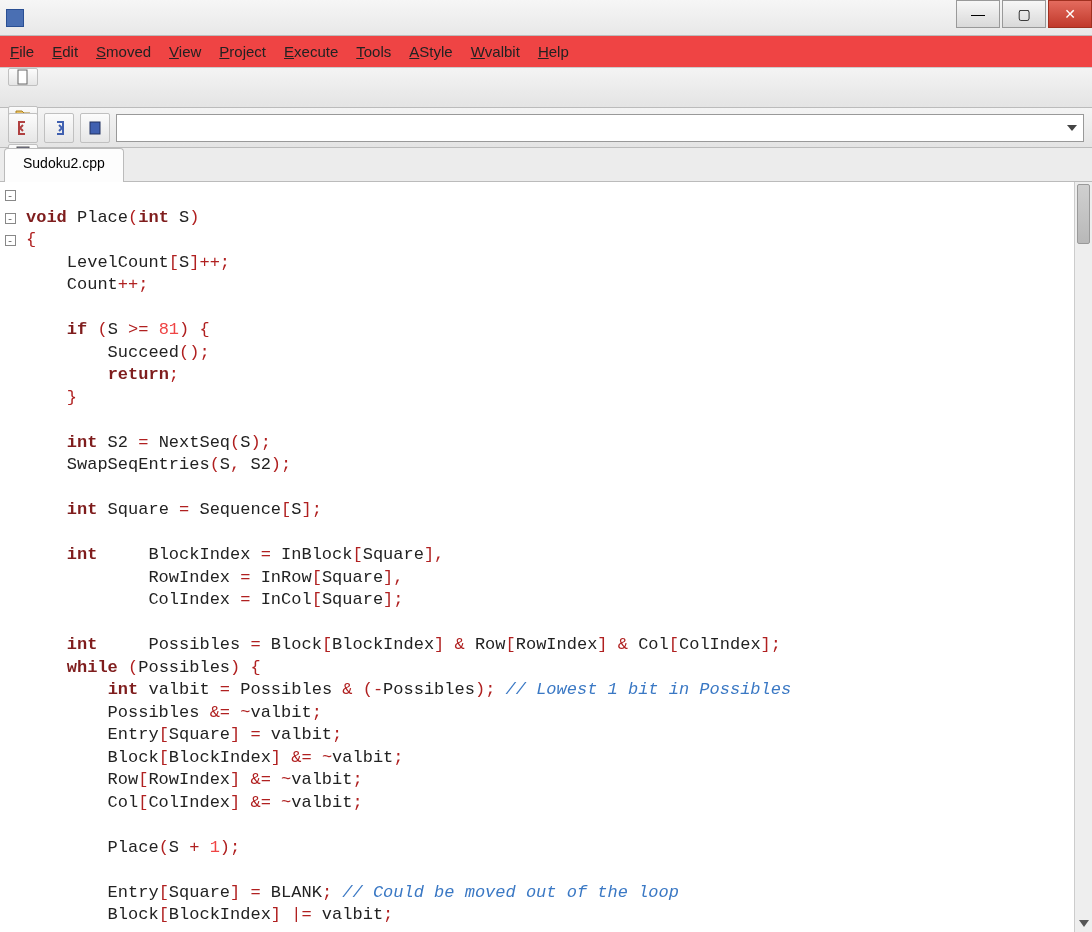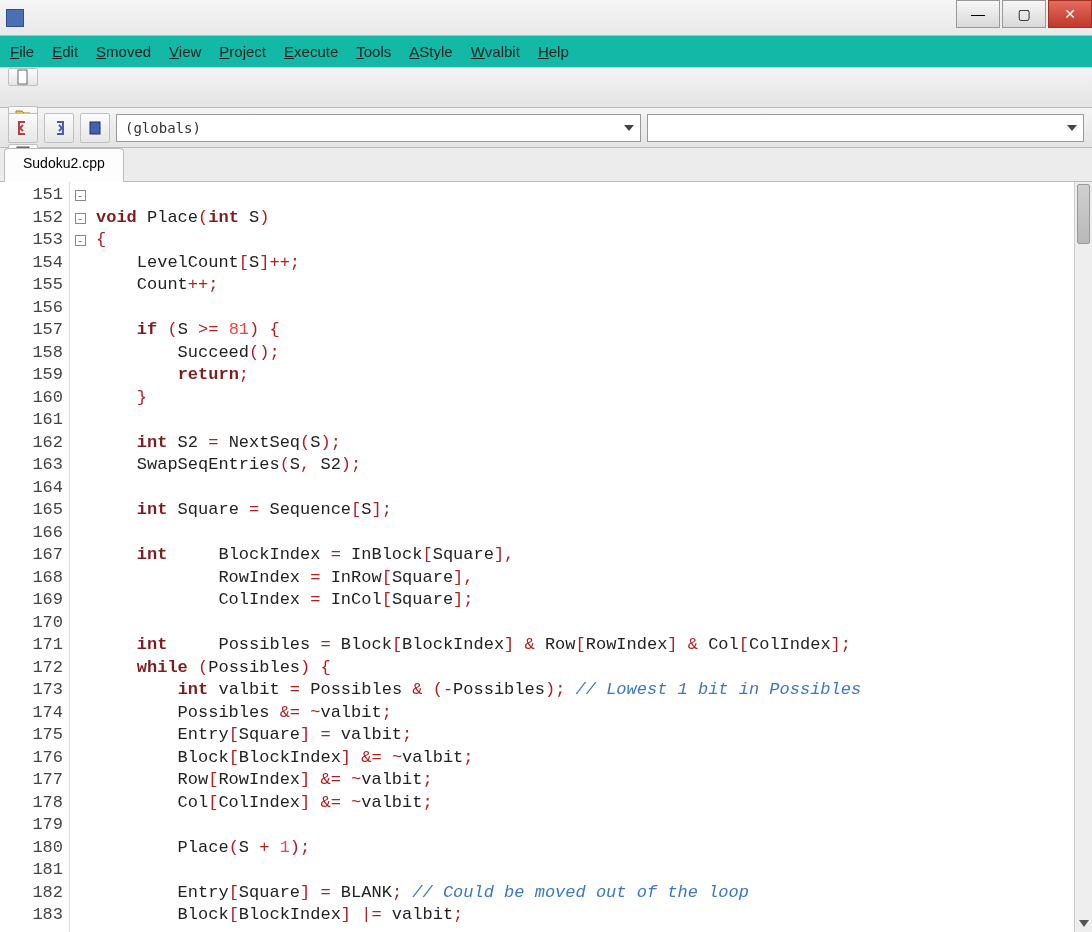--- a/index.html
+++ b/index.html
@@ -43,21 +43,21 @@
     border: 1px solid #999;
     background: linear-gradient(to bottom,#f7f7f7,#d9d9d9);
     display:flex;align-items:center;justify-content:center;
     font-size: 14px;
     margin-left: 2px;
   }
   .win-btn.close { background: linear-gradient(to bottom,#e46b5e,#c0392b); color:#fff; border-color:#a03020;}
   
   .menubar {
     height: 32px;
-    background: #14b8a6;
+    background: #ef4444;
     border-bottom: 1px solid #ccc;
     display: flex;
     align-items: center;
     padding: 0 10px;
     gap: 18px;
   }
   .menu-item {
     font-size: 15px;
     color: #222;
     cursor: default;
@@ -389,70 +389,32 @@
       <svg class="tb-icon" viewBox="0 0 16 16">
         <path d="M6 2h6v12H6" fill="none" stroke="#4060b0" stroke-width="2"></path>
         <path d="M8 5l3 3-3 3" fill="none" stroke="#4060b0" stroke-width="2"></path>
       </svg>
     </div>
   <div class="tb-btn">
       <svg class="tb-icon" viewBox="0 0 16 16">
         <rect x="3" y="2" width="10" height="12" fill="#4060b0" stroke="#203060"></rect>
       </svg>
     </div>
-  <div class="combo scope">
-    <span>(globals)</span>
-    <span class="arrow"></span>
-  </div>
   <div class="combo empty">
     <span class="arrow"></span>
   </div>
 </div>
 
 <div class="tabbar">
   <div class="tab">
     <span>Sudoku2.cpp</span>
   </div>
 </div>
 
 <div class="editor-wrap">
-  <div class="gutter" id="gutter">151
-152
-153
-154
-155
-156
-157
-158
-159
-160
-161
-162
-163
-164
-165
-166
-167
-168
-169
-170
-171
-172
-173
-174
-175
-176
-177
-178
-179
-180
-181
-182
-183
-</div>
   <div class="fold-col" id="foldcol">
 
 <span class="fold-box">-</span>
 
 
 
 <span class="fold-box">-</span>
 
 
 

